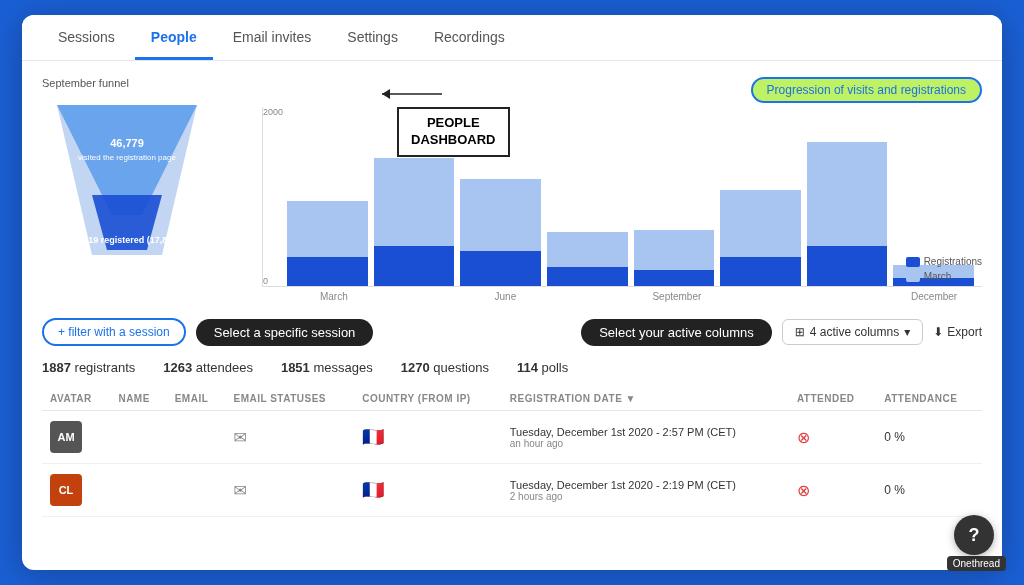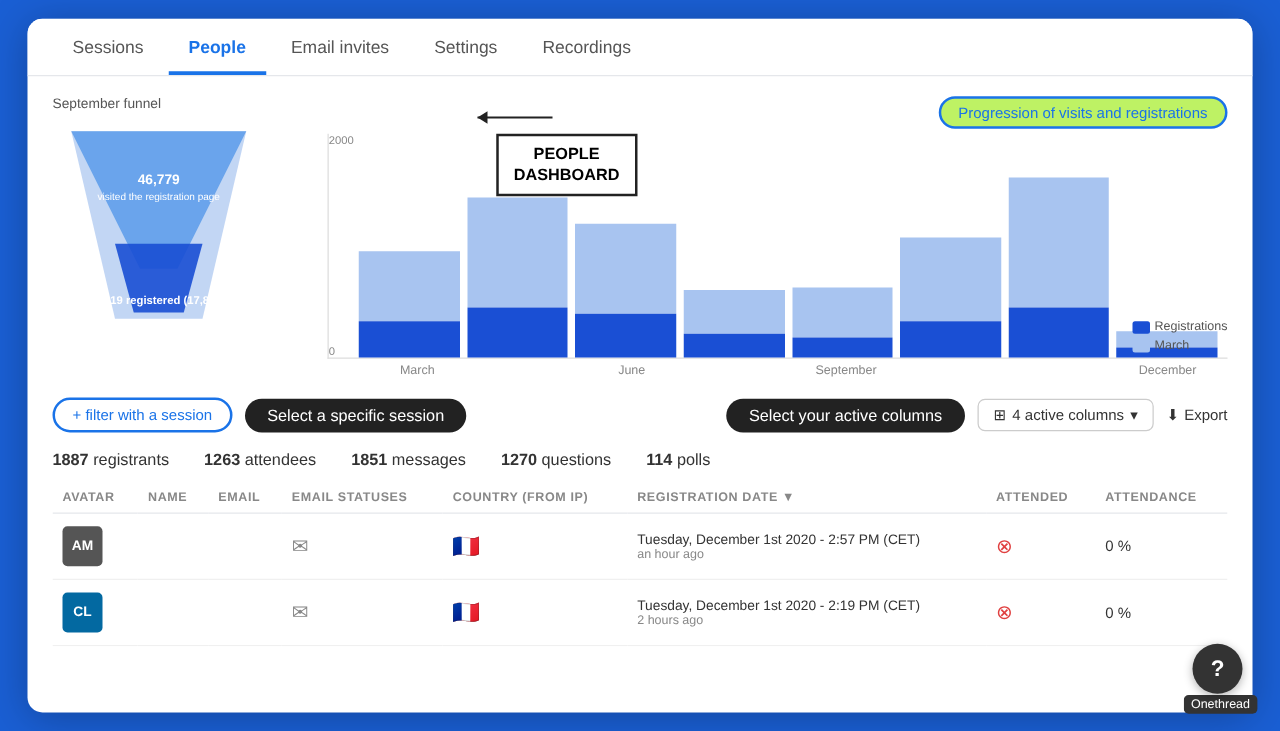--- a/index.html
+++ b/index.html
@@ -482,21 +482,21 @@
               <td><span class="flag">🇫🇷</span></td>
               <td>
                 <div class="reg-date">Tuesday, December 1st 2020 - 2:57 PM (CET)</div>
                 <div class="reg-time">an hour ago</div>
               </td>
               <td><span class="attended-icon">⊗</span></td>
               <td><span class="attendance-pct">0 %</span></td>
             </tr>
             <tr>
               <td>
-                <div style="width: 32px; height: 32px; border-radius: 4px; background: #0369a1; color: rgb(255, 255, 255); display: flex; align-items: center; justify-content: center; font-size: 11px; font-weight: 700;">CL</div>
+                <div style="width: 32px; height: 32px; border-radius: 4px; background: #c2410c; color: rgb(255, 255, 255); display: flex; align-items: center; justify-content: center; font-size: 11px; font-weight: 700;">CL</div>
               </td>
               <td></td>
               <td></td>
               <td><span class="email-icon">✉</span></td>
               <td><span class="flag">🇫🇷</span></td>
               <td>
                 <div class="reg-date">Tuesday, December 1st 2020 - 2:19 PM (CET)</div>
                 <div class="reg-time">2 hours ago</div>
               </td>
               <td><span class="attended-icon">⊗</span></td>

